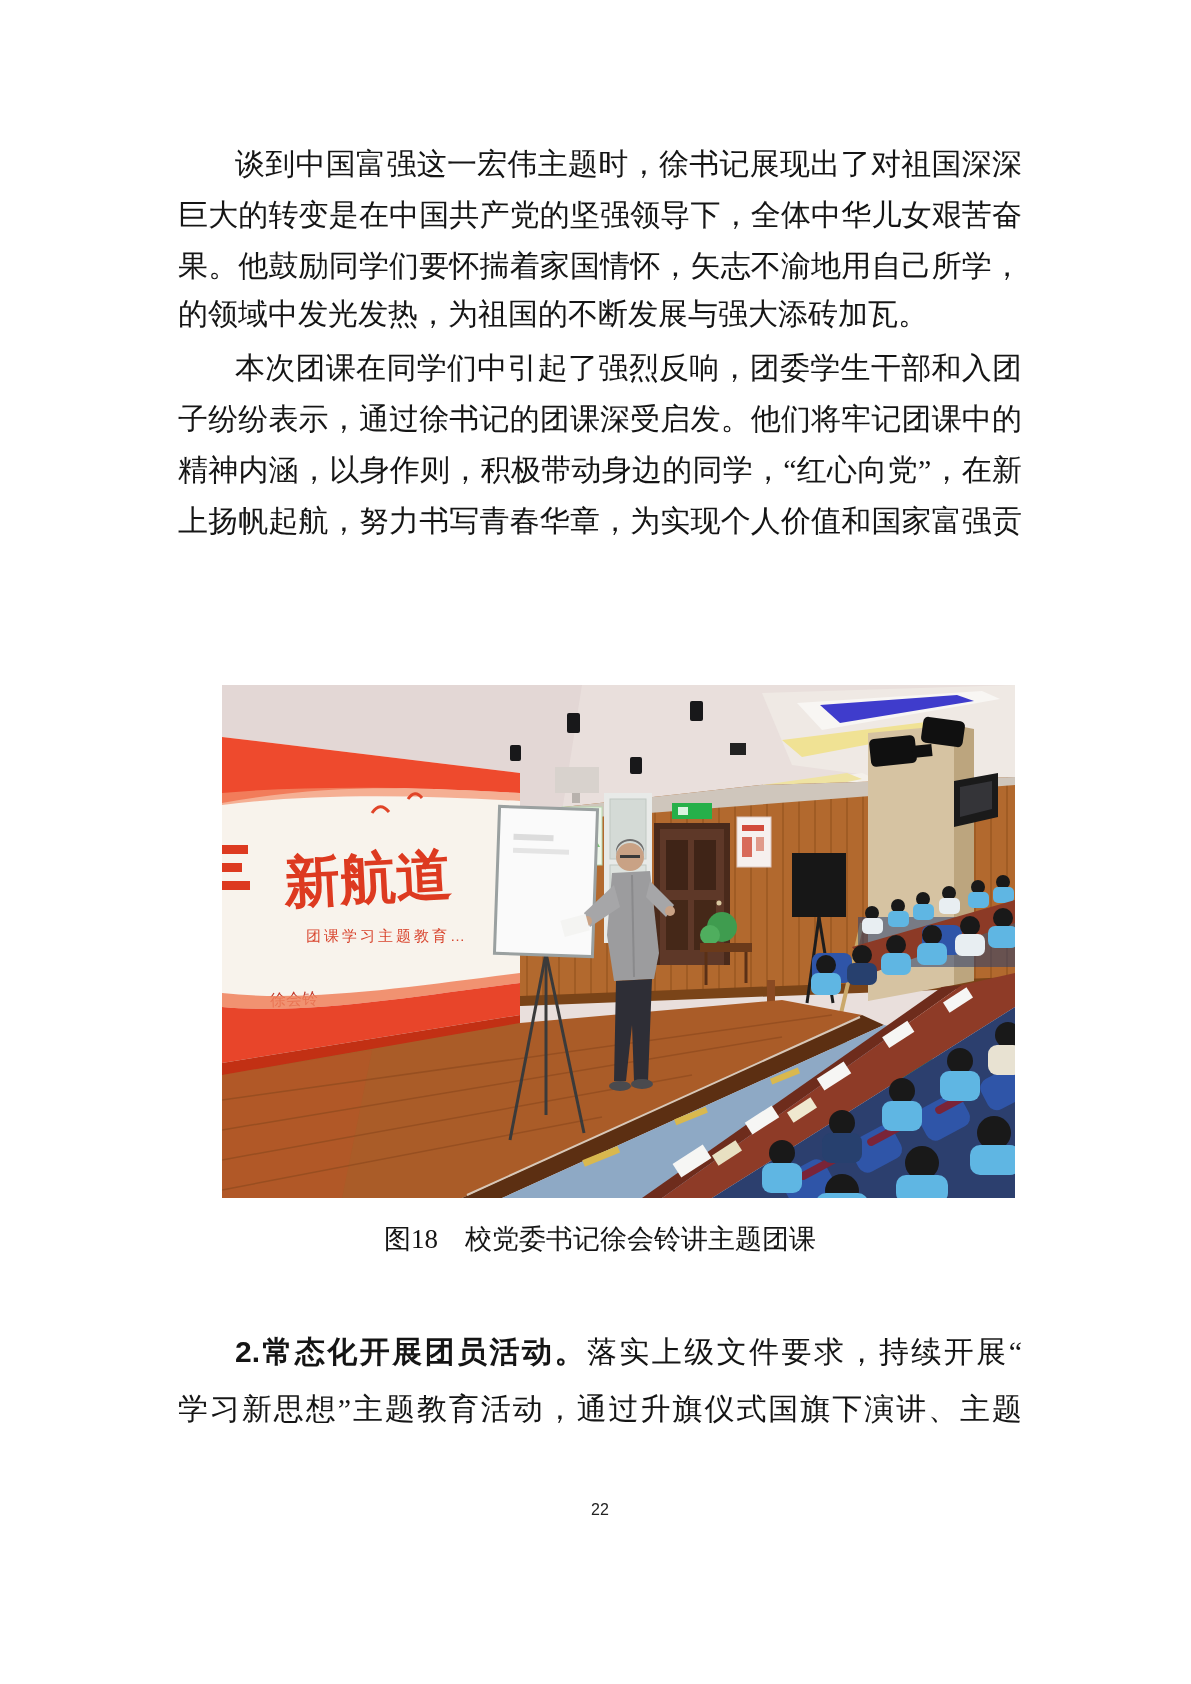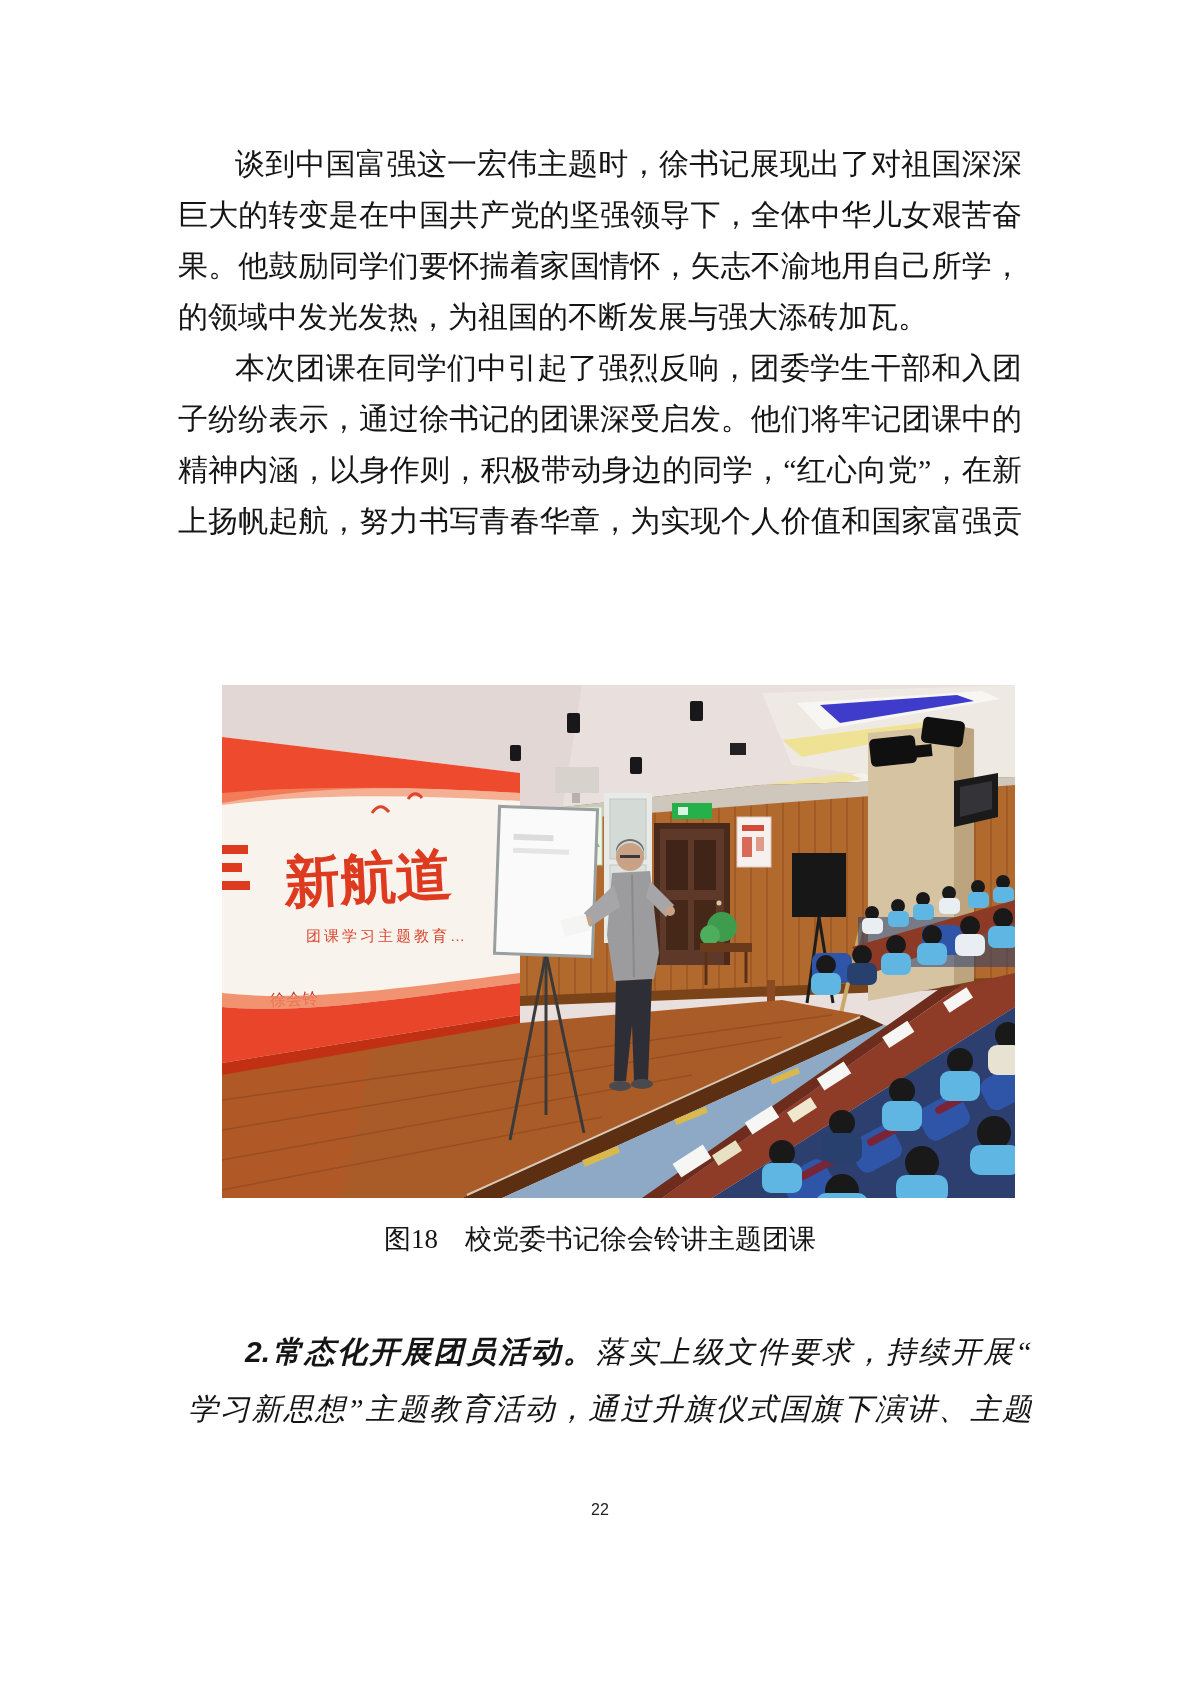--- a/index.html
+++ b/index.html
@@ -8,22 +8,22 @@
     font-family:"Liberation Serif","DejaVu Serif",serif; color:#151515;
     overflow:hidden; margin:0 auto;
   }
   .body-text { position:absolute; left:178px; top:138px; width:844px; }
   .line {
     height:51px; line-height:51px; font-size:30px;
     text-align:justify; text-align-last:justify; text-justify:inter-character;
     overflow:hidden; white-space:normal;
   }
   .line.indent { text-indent:57px; }
-  .line.short { text-align-last:left; }
-  .p3 { position:absolute; left:188px; top:1323px; width:844px;font-style:italic; }
+  .line.short { text-align-last:left;font-family:Liberation Mono, monospace; }
+  .p3 { position:absolute; left:178px; top:1323px; width:844px; }
   .p3 .line { height:57px; line-height:57px; font-size:30px; }
   .p3 .bold { font-family:"Liberation Sans","DejaVu Sans",sans-serif; font-weight:700; }
   .caption {
     position:absolute; left:178px; top:1219px; width:844px; height:40px;
     line-height:40px; font-size:27px; text-align:center;
   }
   .pagenum {
     position:absolute; left:178px; top:1495px; width:844px; height:30px;
     line-height:30px; font-size:16px; text-align:center;
     font-family:"Liberation Sans","DejaVu Sans",sans-serif; color:#222;

